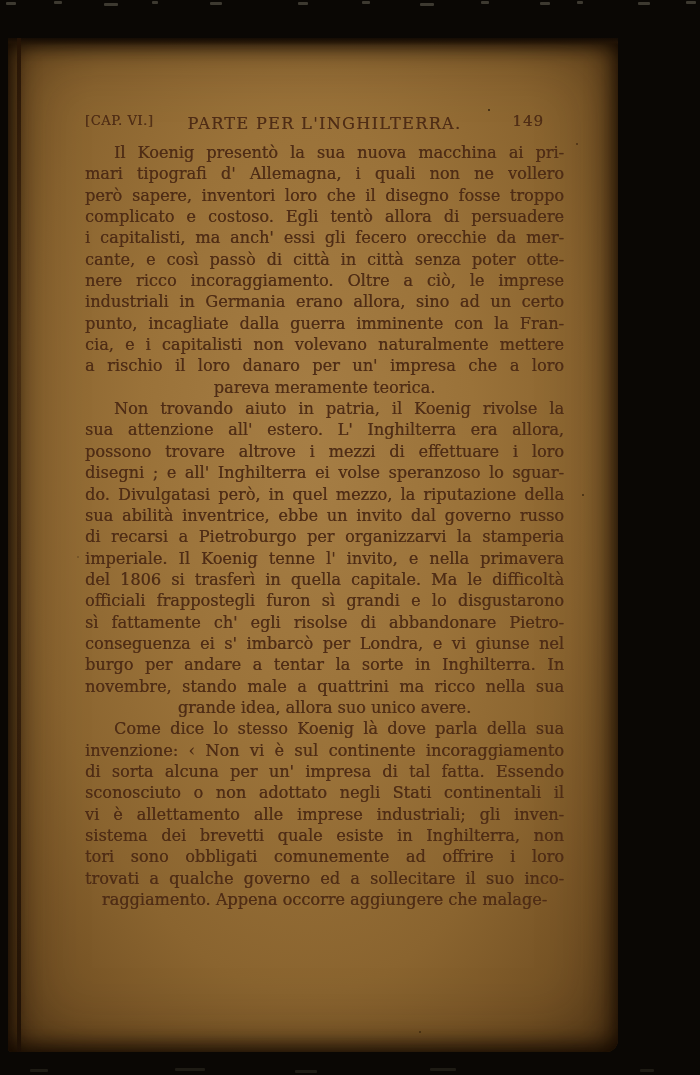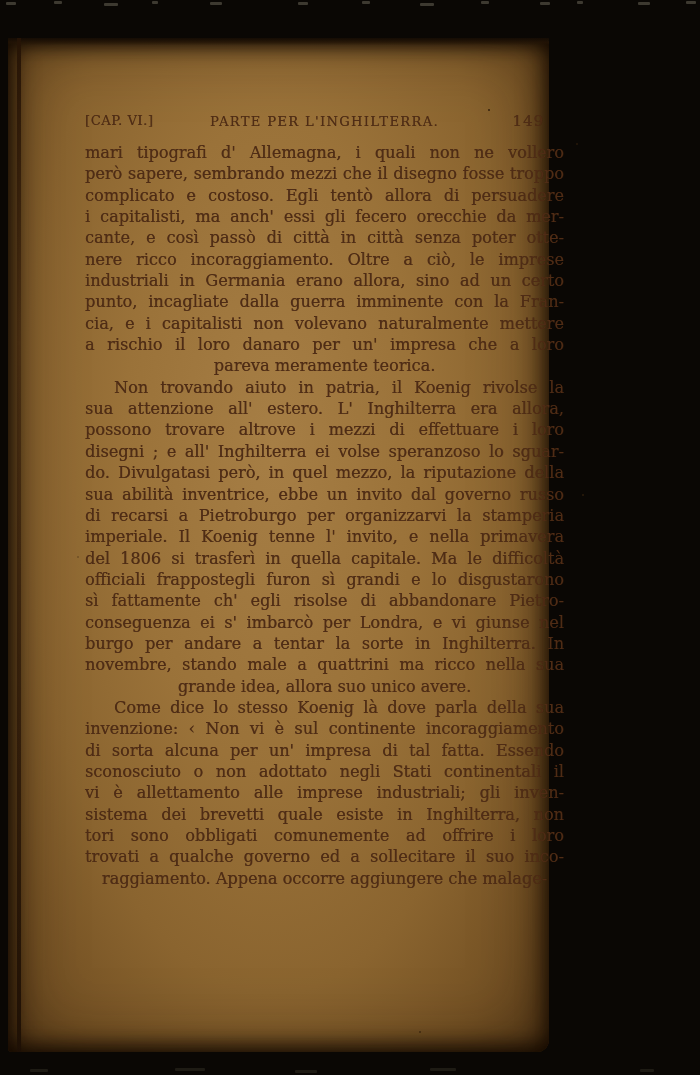--- a/index.html
+++ b/index.html
@@ -20,21 +20,21 @@
   }
   
   .edge-marks{position:absolute;left:0;width:700px;height:8px;}
   .edge-marks.top{top:0;}
   .edge-marks.bottom{top:1066px;opacity:.55;}
   .edge-marks i{position:absolute;display:block;height:3px;background:#4a463c;border-radius:1px;opacity:.8;}
   .edge-marks.bottom i{background:#39342a;}
 
   
   .page{
-    position:absolute;left:8px;top:38px;width:541px;height:1014px;
+    position:absolute;left:8px;top:38px;width:610px;height:1014px;
     background:radial-gradient(ellipse at 49% 40%,
       var(--paper-light) 0%,
       var(--paper-tone) 38%,
       #8a642f 64%,
       #755224 84%,
       var(--paper-dark) 100%);
     border-radius:2px 6px 12px 4px;
     box-shadow:
       inset 0 0 70px rgba(28,14,2,.5),
       inset 0 16px 20px -10px rgba(12,6,1,.95),
@@ -51,21 +51,21 @@
     background:linear-gradient(180deg,rgba(38,20,6,.95),rgba(55,30,10,.5) 30%,rgba(42,23,8,.8) 70%,rgba(30,16,5,.95));
     filter:blur(.7px);
   }
   
   .page-header{
     position:absolute;left:77px;top:74px;width:479px;height:20px;
     color:var(--ink);
     text-shadow:.3px .3px .6px rgba(60,32,14,.55);
   }
   .chapter{position:absolute;left:0;top:1px;font-size:13px;letter-spacing:.6px;}
-  .running-title{position:absolute;left:50%;transform:translateX(-50%);top:2px;font-size:13px;letter-spacing:1.4px;white-space:nowrap;}
+  .running-title{position:absolute;left:50%;transform:translateX(-50%);top:2px;font-size:16px;letter-spacing:1.4px;white-space:nowrap;}
   .page-number{position:absolute;right:20px;top:0;font-size:15px;letter-spacing:1px;}
 
   
   .body-text{
     position:absolute;left:77px;top:104px;width:479px;
     font-size:16.1px;line-height:21.35px;color:var(--ink);
     text-shadow:.35px .35px .55px rgba(62,34,16,.6);
   }
   .line{text-align:center;}
   .line.just{text-align:justify;text-align-last:justify;}
@@ -108,22 +108,23 @@
     <div class="gutter-shadow"></div>
 
     <div class="page-header">
       <span class="chapter">[CAP. VI.]</span>
       <span class="running-title">PARTE PER L'INGHILTERRA.</span>
       <span class="page-number">149</span>
     </div>
 
     <div class="body-text" id="body-text">
         <div class="para">
+          <div class="line first just">Il Koenig presentò la sua nuova macchina ai pri-</div>
           <div class="line just">mari tipografi d' Allemagna, i quali non ne vollero</div>
-          <div class="line just">però sapere, sembrando mezzi che il disegno fosse troppo</div>
+          <div class="line just">però sapere, inventori loro che il disegno fosse troppo</div>
           <div class="line just">complicato e costoso. Egli tentò allora di persuadere</div>
           <div class="line just">i capitalisti, ma anch' essi gli fecero orecchie da mer-</div>
           <div class="line just">cante, e così passò di città in città senza poter otte-</div>
           <div class="line just">nere ricco incoraggiamento. Oltre a ciò, le imprese</div>
           <div class="line just">industriali in Germania erano allora, sino ad un certo</div>
           <div class="line just">punto, incagliate dalla guerra imminente con la Fran-</div>
           <div class="line just">cia, e i capitalisti non volevano naturalmente mettere</div>
           <div class="line just">a rischio il loro danaro per un' impresa che a loro</div>
           <div class="line">pareva meramente teorica.</div>
         </div>

